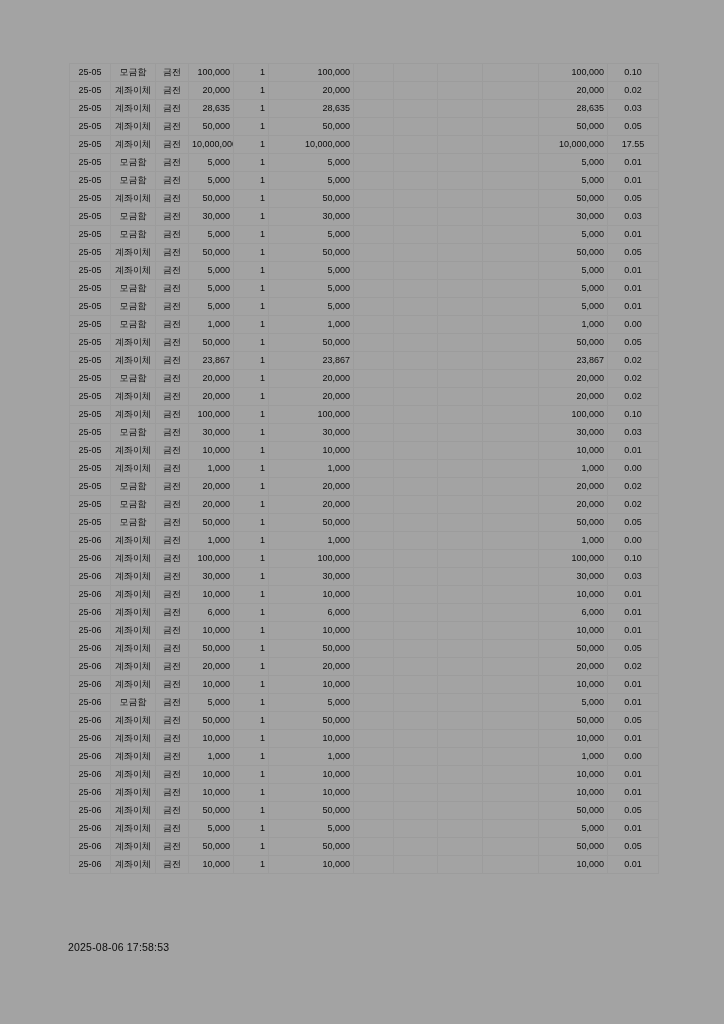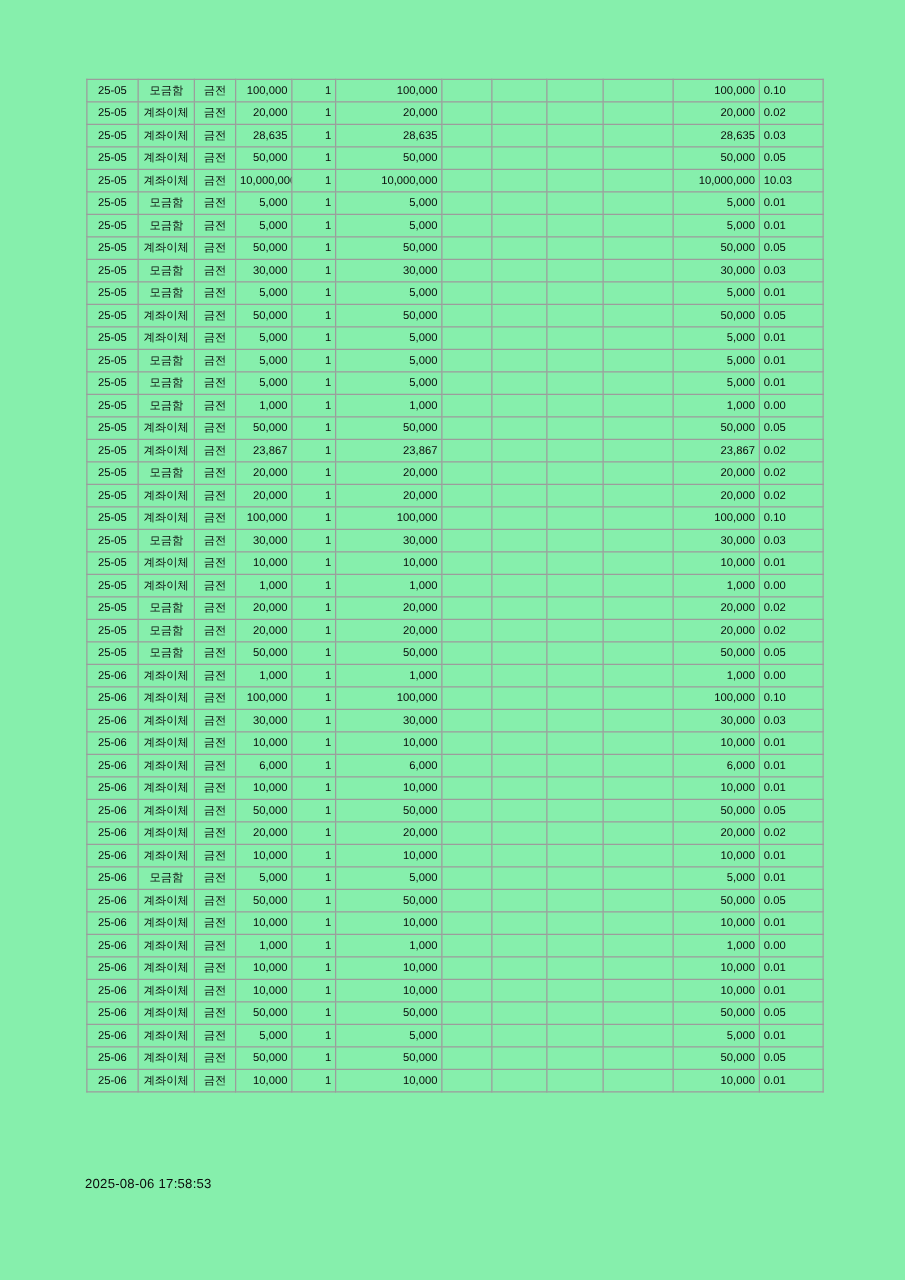--- a/index.html
+++ b/index.html
@@ -1,21 +1,21 @@
 <!DOCTYPE html>
 <html><head>
 <meta charset="utf-8">
 <style>
   * { margin: 0; padding: 0; box-sizing: border-box; }
   html, body { background: #ffffff; }
   .page {
     position: relative;
     width: 724px;
     height: 1024px;
-    background: #86efac;
+    background: #a3a3a3;
     font-family: "Liberation Sans", "DejaVu Sans", sans-serif;
     color: #000000;
     overflow: hidden;
   }
   table.report-table {
     position: absolute;
     left: 69px;
     top: 63px;
     width: 589px;
     border-collapse: collapse;
@@ -28,21 +28,21 @@
     height: 18px;
     padding: 1px 3px;
     line-height: 11px;
     vertical-align: middle;
     white-space: nowrap;
     overflow: hidden;
   }
   td.c-date, td.c-type, td.c-kind { text-align: center; }
   td.c-amt, td.c-cnt, td.c-amt2, td.c-amt3 { text-align: right; padding-right: 6px; }
   td.c-amt { white-space: normal; word-break: break-all; padding-right: 5px; }
-  td.c-pct { }
+  td.c-pct { text-align: center; }
   td.c-empty { }
   .footer-row {
     position: absolute;
     left: 68px;
     right: 66px;
     top: 941px;
     display: flex;
     justify-content: space-between;
     align-items: center;
     font-size: 10.5px;
@@ -133,21 +133,21 @@
           <td class="c-type">계좌이체</td>
           <td class="c-kind">금전</td>
           <td class="c-amt">10,000,000</td>
           <td class="c-cnt">1</td>
           <td class="c-amt2">10,000,000</td>
           <td class="c-empty"></td>
           <td class="c-empty"></td>
           <td class="c-empty"></td>
           <td class="c-empty"></td>
           <td class="c-amt3">10,000,000</td>
-          <td class="c-pct">10.03</td>
+          <td class="c-pct">17.55</td>
         </tr>
         <tr>
           <td class="c-date">25-05</td>
           <td class="c-type">모금함</td>
           <td class="c-kind">금전</td>
           <td class="c-amt">5,000</td>
           <td class="c-cnt">1</td>
           <td class="c-amt2">5,000</td>
           <td class="c-empty"></td>
           <td class="c-empty"></td>

